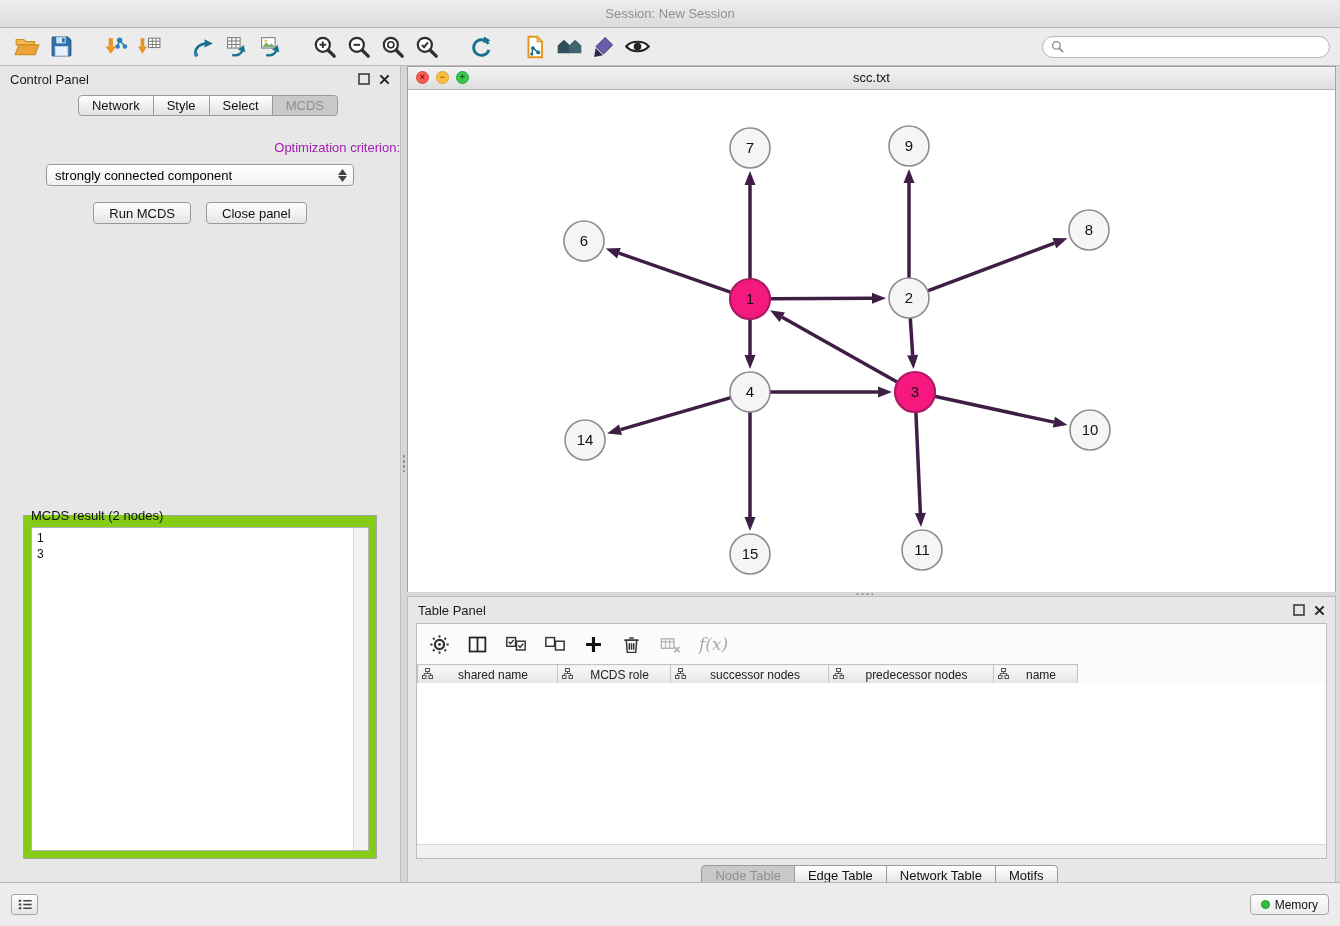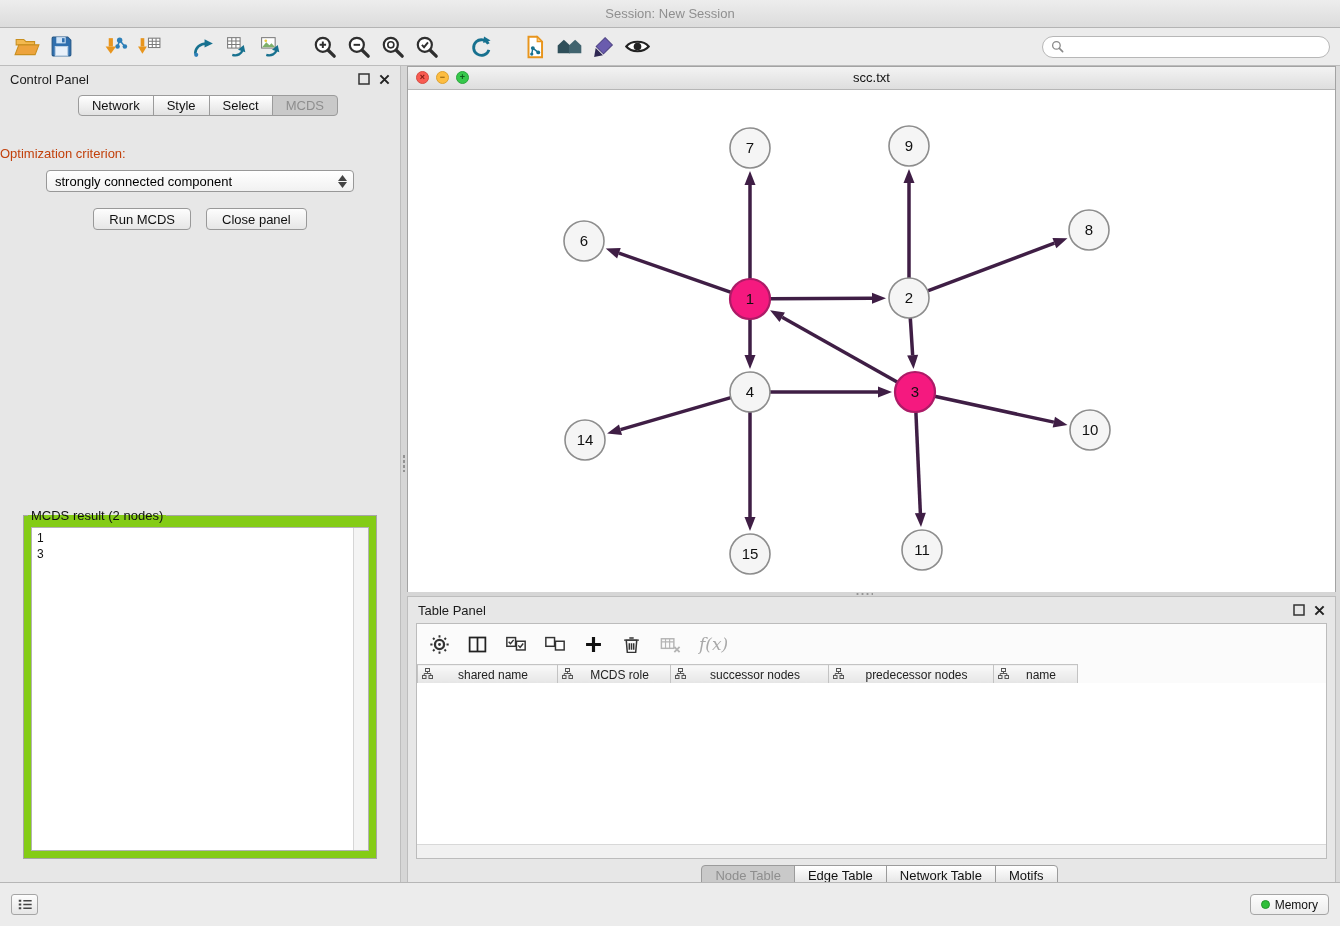--- a/index.html
+++ b/index.html
@@ -32,21 +32,21 @@
   
   .control-panel{position:absolute;left:0;top:0;width:401px;height:100%;background:#e7e7e7;border-right:1px solid #bdbdbd;box-sizing:border-box;}
   .panel-header{height:26px;display:flex;align-items:center;padding:0 10px;font-size:13px;color:#1b1b1b;}
   .ph-icons{margin-left:auto;display:flex;gap:9px;align-items:center;}
   .seg-tabs{display:flex;justify-content:center;margin-top:3px;}
   .seg-tab{border:1px solid #9b9b9b;margin-left:-1px;padding:2px 13px;font-size:13px;
     background:linear-gradient(#ffffff,#e2e2e2);color:#111;white-space:nowrap;}
   .seg-tab:first-child{border-top-left-radius:4px;border-bottom-left-radius:4px;margin-left:16px;}
   .seg-tab:last-child{border-top-right-radius:4px;border-bottom-right-radius:4px;}
   .seg-tab.active{background:#c9c9c9;color:#8e8e8e;}
-  .opt-label{text-align:left;margin-top:30px;font-size:13px;color:#c2410c;}
+  .opt-label{text-align:right;margin-top:24px;font-size:13px;color:#a21caf;}
   .dropdown{margin:9px auto 16px;width:308px;height:22px;border:1px solid #989898;border-radius:4px;
     background:linear-gradient(#ffffff,#f1f1f1);display:flex;align-items:center;font-size:13px;
     padding-left:8px;box-sizing:border-box;position:relative;}
   .dd-stepper{position:absolute;right:4px;top:2px;width:13px;height:16px;display:flex;flex-direction:column;
     align-items:center;justify-content:center;gap:1px;}
   .btn-row{display:flex;justify-content:center;gap:15px;margin-top:12px;align-items:center;}
   .mac-btn{height:22px;padding:0 15px;border:1px solid #999;border-radius:4px;
     background:linear-gradient(#fdfdfd,#e6e6e6);font-size:13px;font-family:"Liberation Sans",sans-serif;color:#111;}
   .result-group{position:absolute;left:10px;right:10px;top:429px;bottom:22px;border:1px solid #a6a6a6;
     margin:13px;padding:0;background:#84cc16;}

